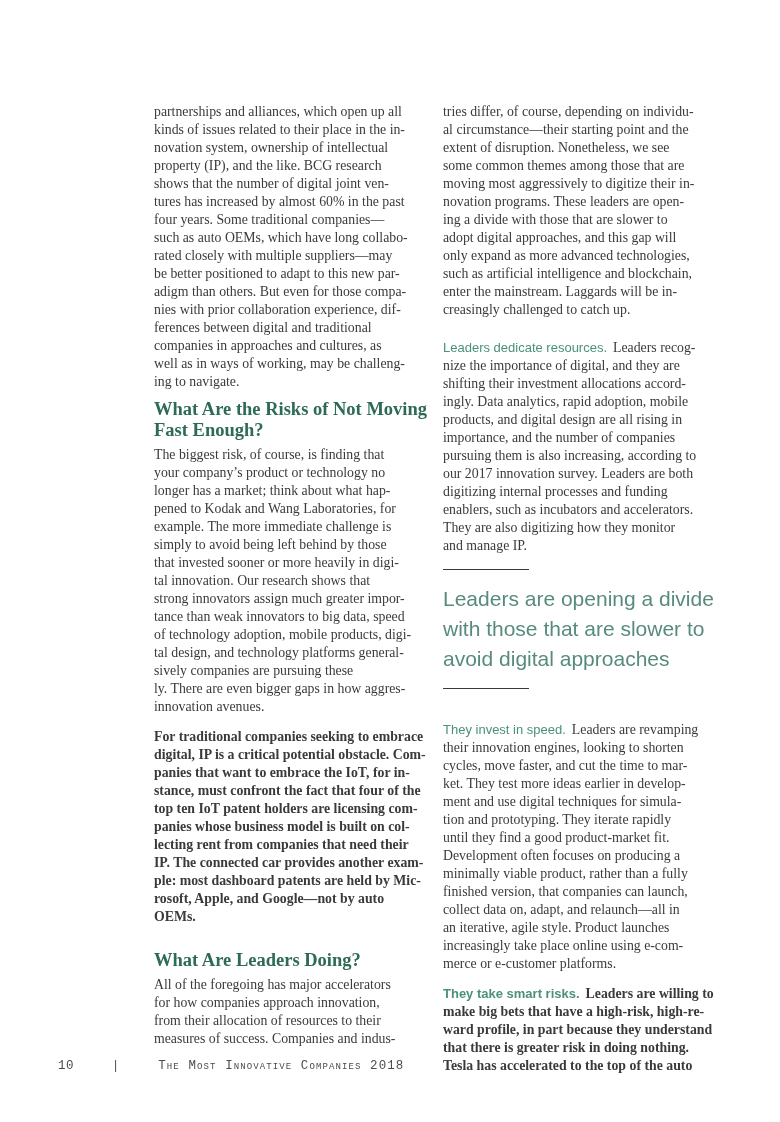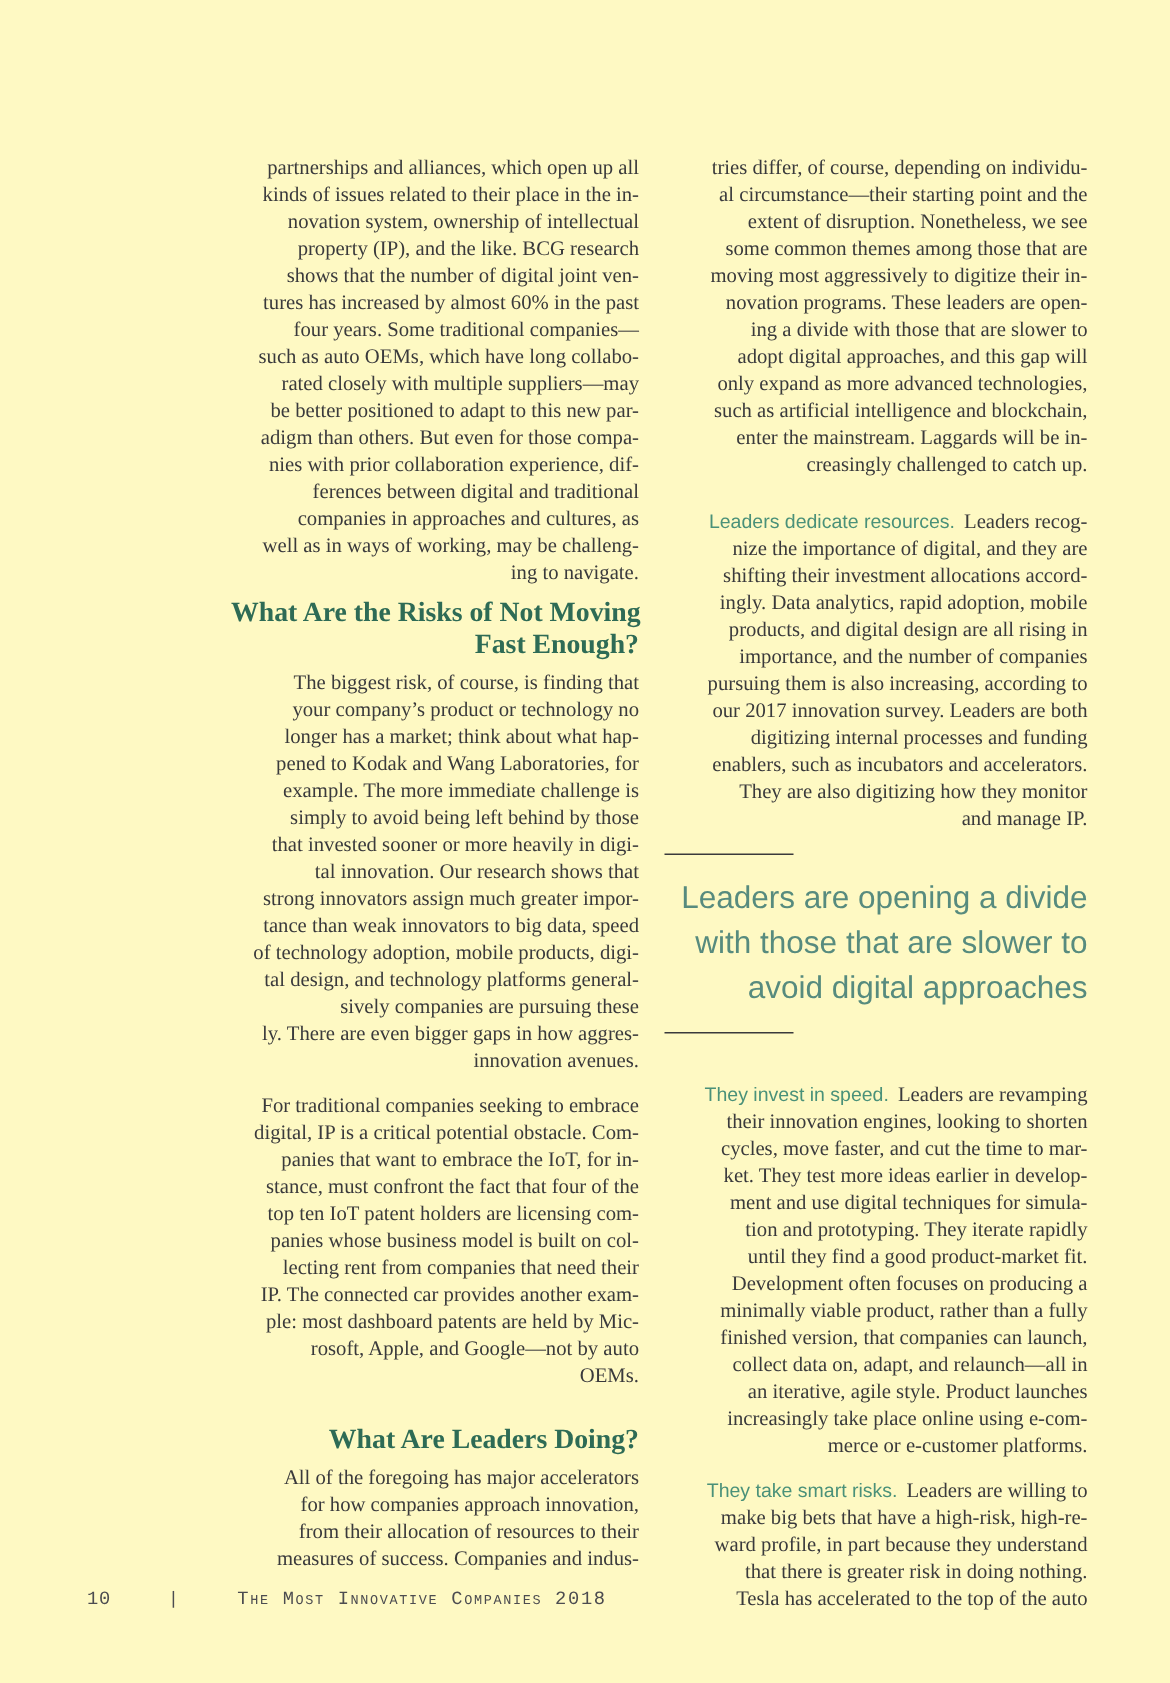--- a/index.html
+++ b/index.html
@@ -1,25 +1,24 @@
 <!DOCTYPE html>
 <html><head>
 <meta charset="utf-8">
 <style>
   * { margin: 0; padding: 0; box-sizing: border-box; }
   html, body { background: #e8e8e8; }
   .page {
     position: relative;
     width: 780px;
     height: 1122px;
-    background: #fef9c3;
+    background: #ffffff;
     margin: 0 auto;
     overflow: hidden;
     font-family: "Liberation Serif", serif;
-    text-align: right;
   }
   .col {
     position: absolute;
     top: 103px;
   }
   .col-left  { left: 154px; width: 272px; }
   .col-right { left: 443px; width: 282px; }
 
   .body-para .line {
     font-family: "Liberation Serif", serif;
@@ -31,21 +30,21 @@
   .heading .line {
     font-family: "Liberation Serif", serif;
     font-weight: 700;
     font-size: 18.5px;
     line-height: 21px;
     color: #2e6b55;
     white-space: pre;
   }
   .h-risks    { margin-top: 8px; }
   .para-after-h { margin-top: 5px; }
-  .para-gap   { margin-top: 12px; }
+  .para-gap   { margin-top: 12px; font-weight: bold; }
   .h-leaders  { margin-top: 24px; }
 
   .lead-in {
     font-family: "Liberation Sans", sans-serif;
     font-size: 13px;
     color: #4a9179;
     margin-right: 6px;
   }
   .para-tries { margin-top: 0; }
   .para-resources { margin-top: 20px; }
@@ -59,21 +58,21 @@
   .pull-quote { margin-top: 14px; }
   .pull-quote .line {
     font-family: "Liberation Sans", sans-serif;
     font-weight: 300;
     font-size: 21px;
     line-height: 30px;
     color: #578b7e;
     white-space: pre;
   }
   .para-speed { margin-top: 32px; }
-  .para-smart-risks { margin-top: 12px; }
+  .para-smart-risks { margin-top: 12px; font-weight: bold; }
 
   .footer {
     position: absolute;
     left: 58px;
     top: 1059px;
     display: flex;
     align-items: baseline;
     color: #4c4c50;
     font-family: Liberation Mono, monospace;
     gap: 34px;

